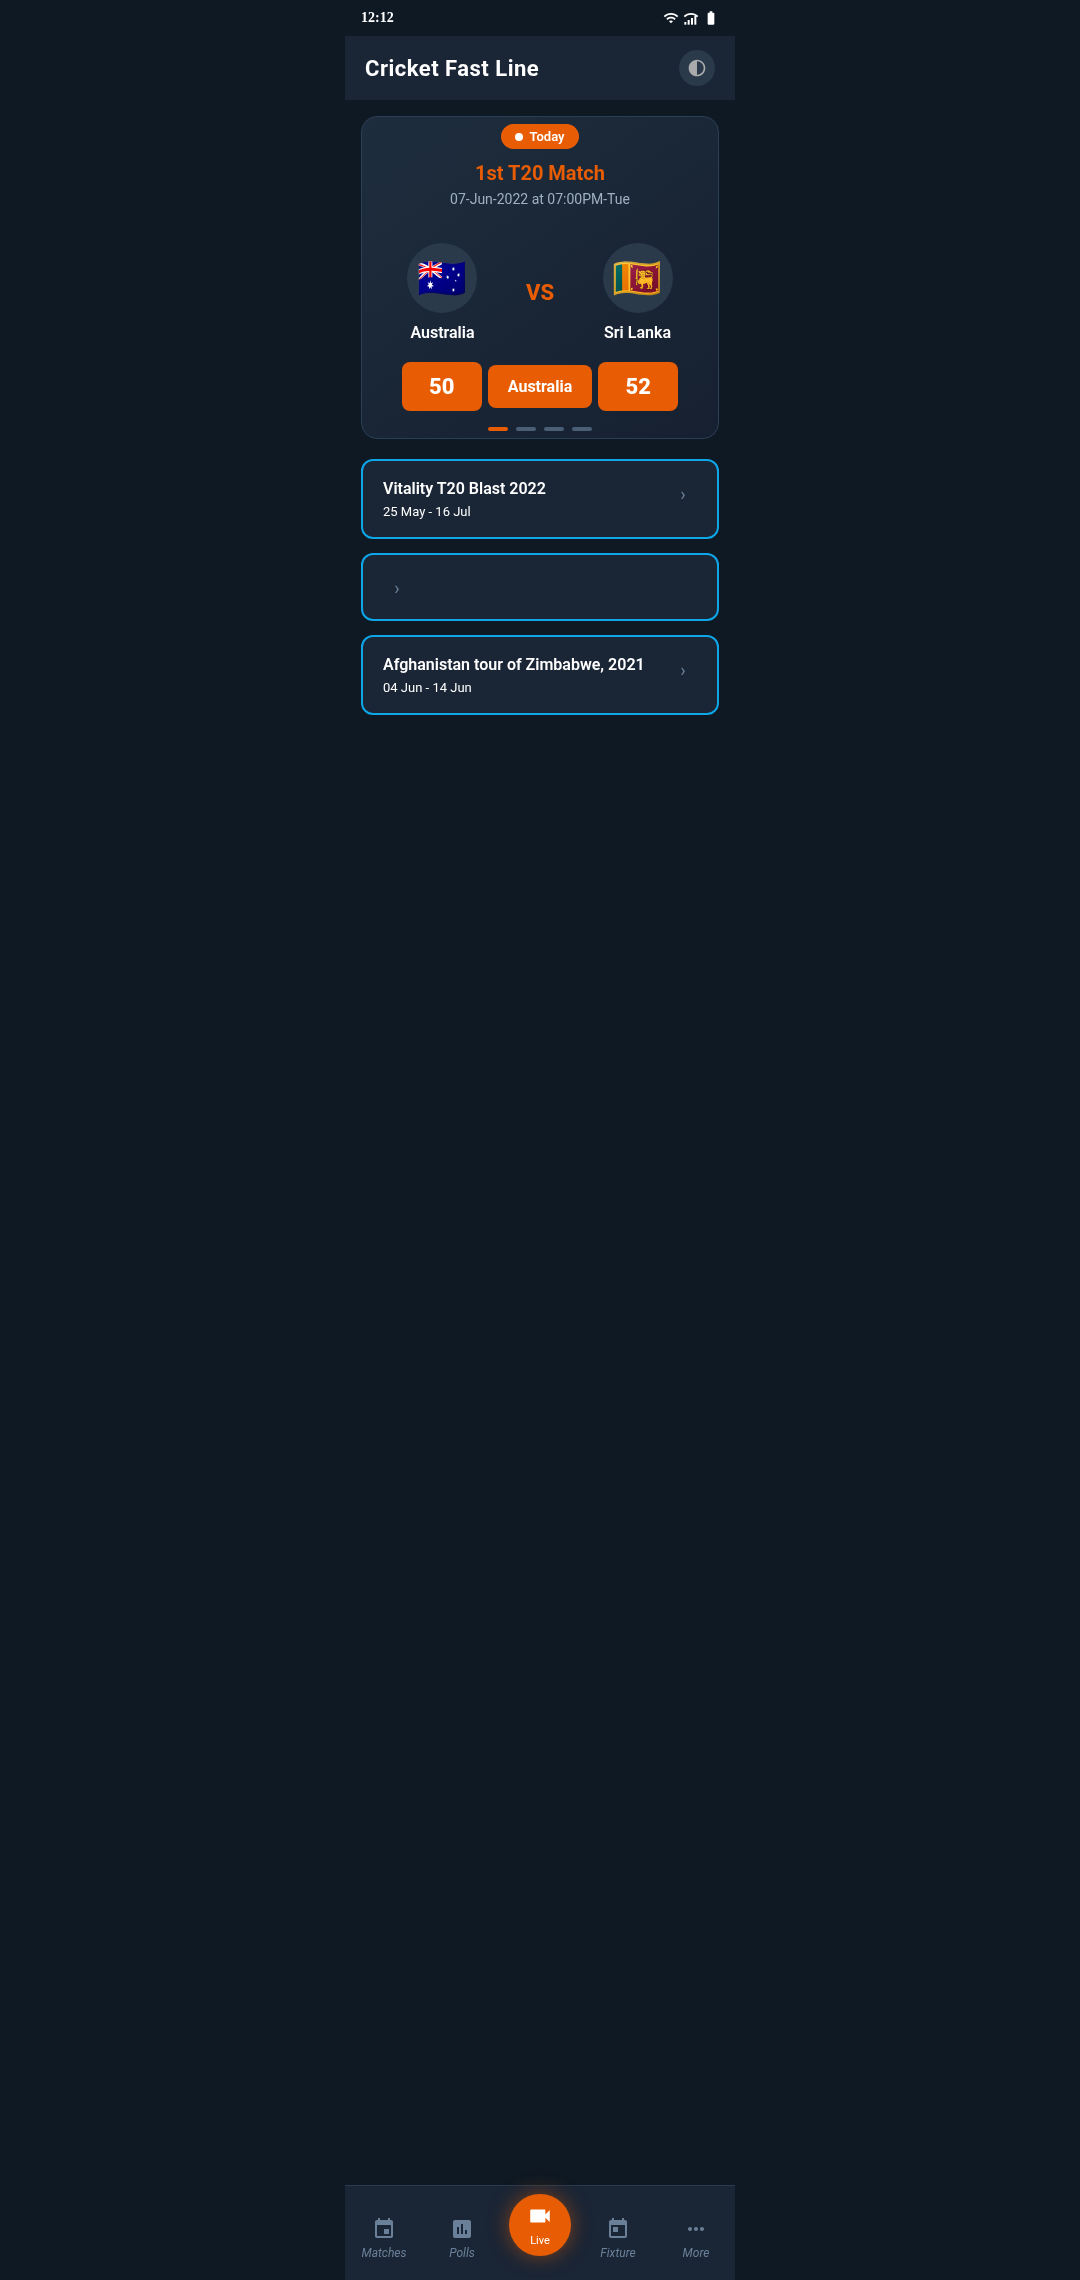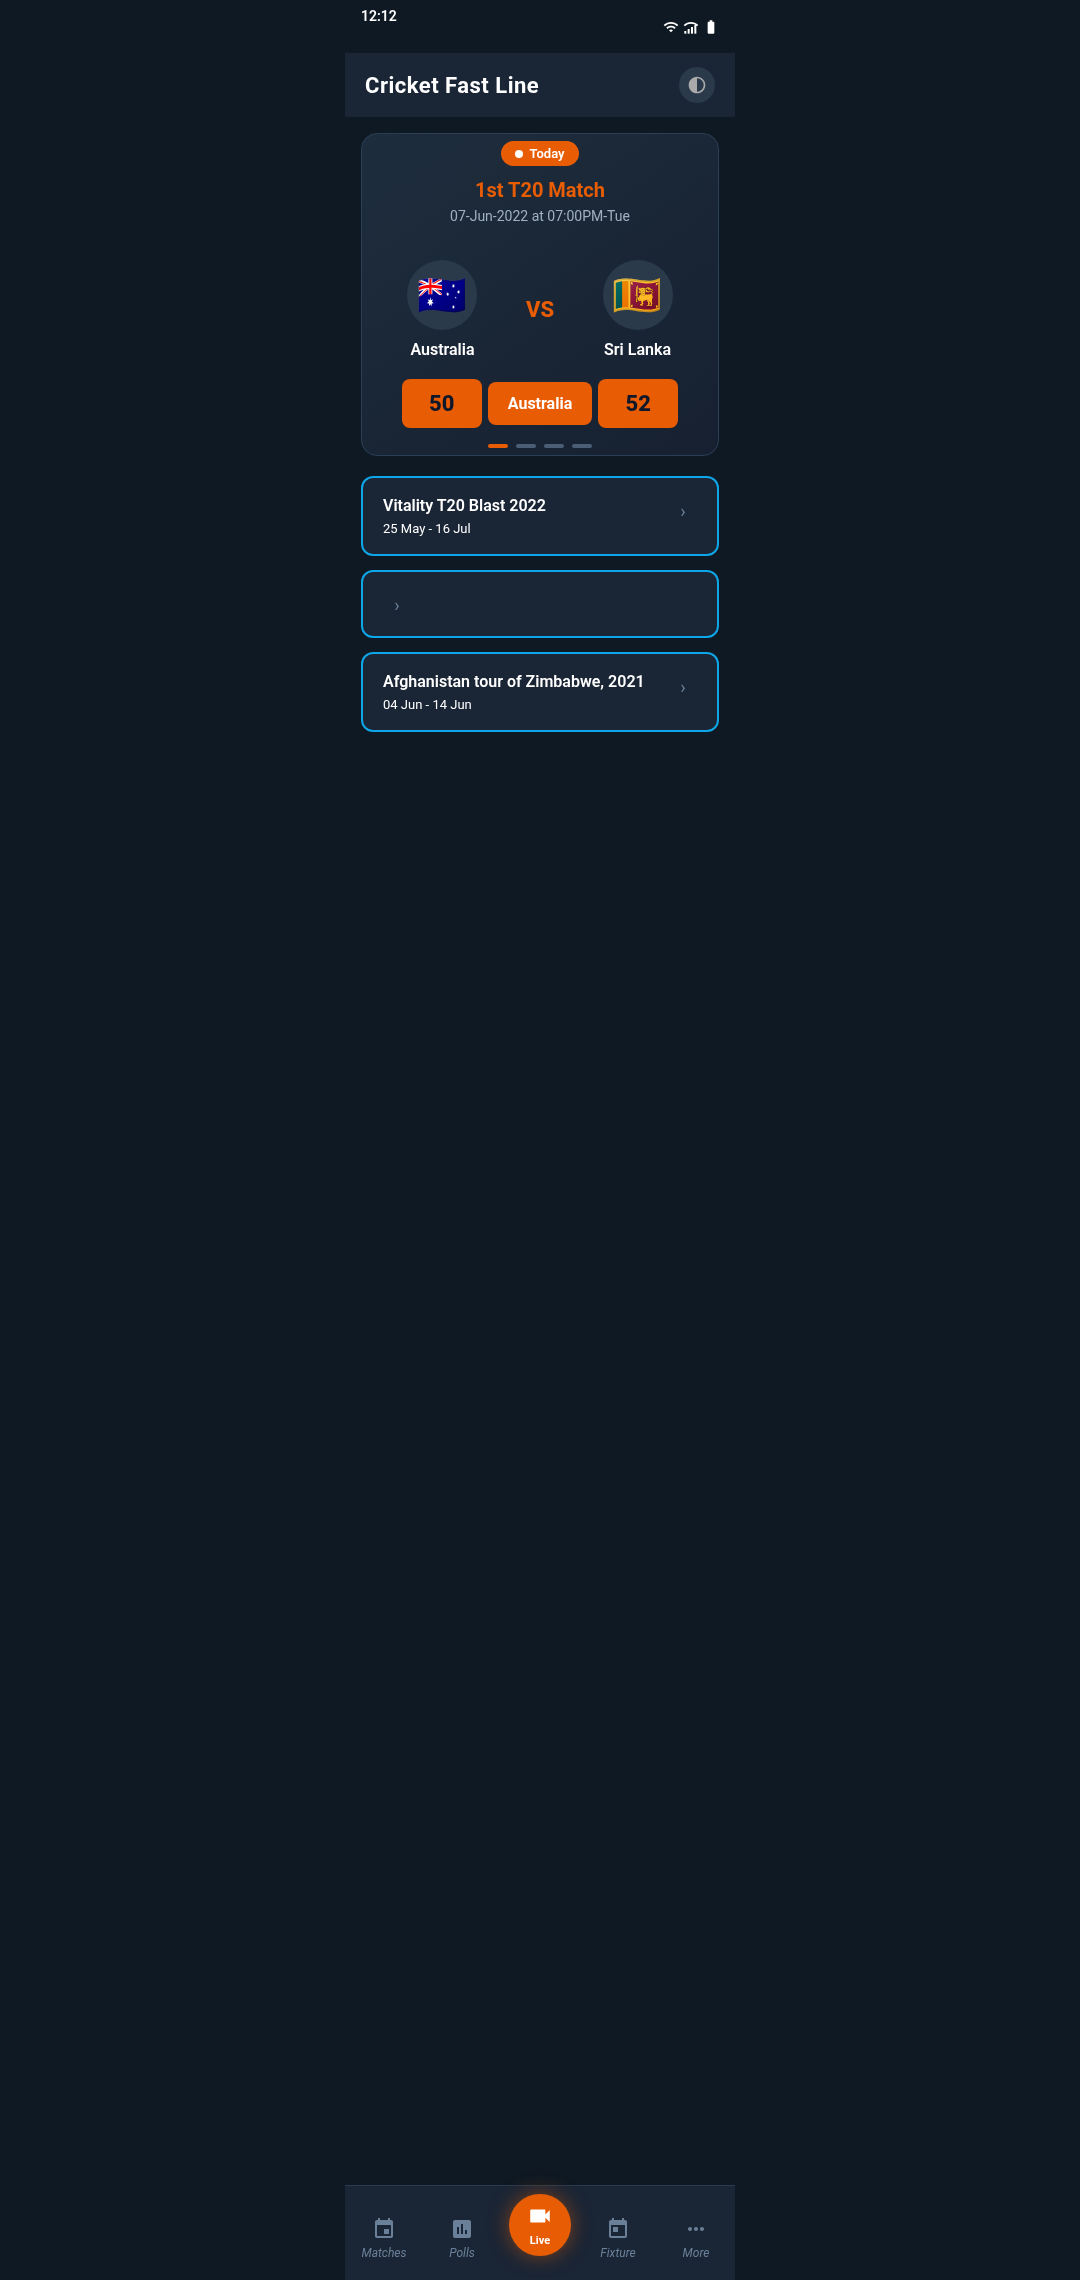--- a/index.html
+++ b/index.html
@@ -18,22 +18,24 @@
       min-height: 100vh;
       position: relative;
       overflow-x: hidden;
     }
 
     
     .status-bar {
       background-color: #0f1923;
       display: flex;
       justify-content: space-between;
+      align-items: center;
       padding: 8px 16px;
-      height: 53px;
+      height: 36px;
+      font-family: Liberation Serif, serif;
     }
 
     .status-time {
       font-size: 14px;
       font-weight: 600;
       color: #ffffff;
     }
 
     .status-icons {
       display: flex;
@@ -163,21 +165,21 @@
     .score-row {
       display: flex;
       justify-content: center;
       align-items: center;
       gap: 6px;
       margin-bottom: 16px;
     }
 
     .score-box {
       background-color: #e85d04;
-      color: #0f172a;
+      color: #ffffff;
       font-size: 22px;
       font-weight: 800;
       padding: 12px 24px;
       border-radius: 8px;
       min-width: 80px;
       text-align: center;
     }
 
     .score-team-label {
       background-color: #e85d04;
@@ -301,21 +303,21 @@
     }
 
     .nav-live-icon {
       font-size: 22px;
       color: white;
     }
 
     .nav-live-label {
       font-size: 11px;
       color: white;
-      font-weight: 700;
+      font-weight: 400;
     }
 
     svg {
       fill: currentColor;
     }
   </style>
 </head>
 <body>
 
 <div class="status-bar">

